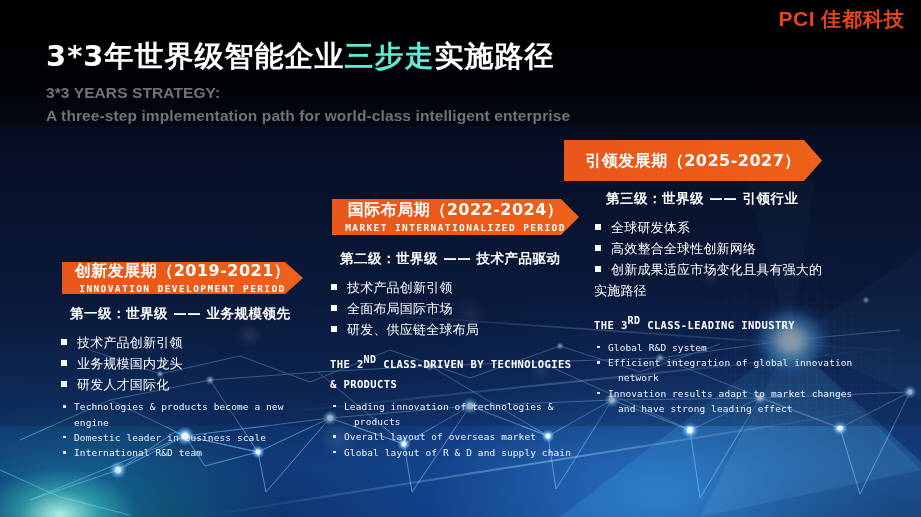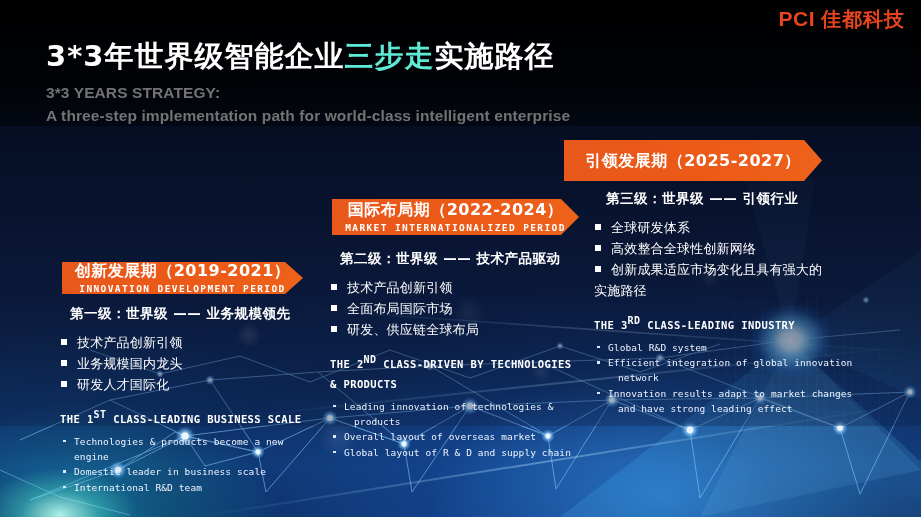--- a/index.html
+++ b/index.html
@@ -283,23 +283,20 @@
     <div class="banner-cn">引领发展期（2025-2027）</div>
   </div>
 
   <div class="col" id="col1">
     <div class="col-head">第一级：世界级 —— 业务规模领先</div>
     <ul class="bullets">
       <li>技术产品创新引领</li>
       <li>业务规模国内龙头</li>
       <li>研发人才国际化</li>
     </ul>
-    <div class="en-head">
-      <span>THE 1</span><sup>ST</sup><span> CLASS-LEADING BUSINESS SCALE</span>
-    </div>
     <ul class="en-list">
       <li>Technologies &amp; products become a new engine</li>
       <li>Domestic leader in business scale</li>
       <li>International R&amp;D team</li>
     </ul>
   </div>
 
   <div class="col" id="col2">
     <div class="col-head">第二级：世界级 —— 技术产品驱动</div>
     <ul class="bullets">

